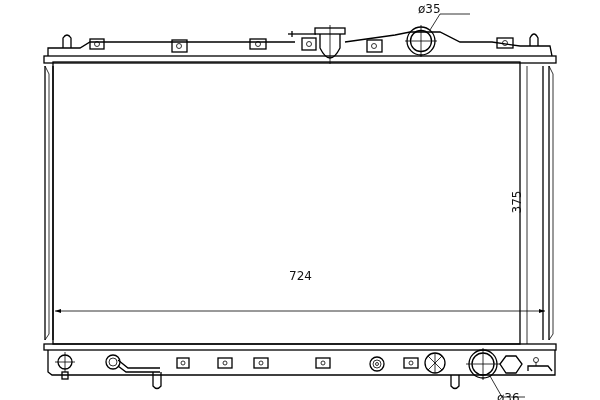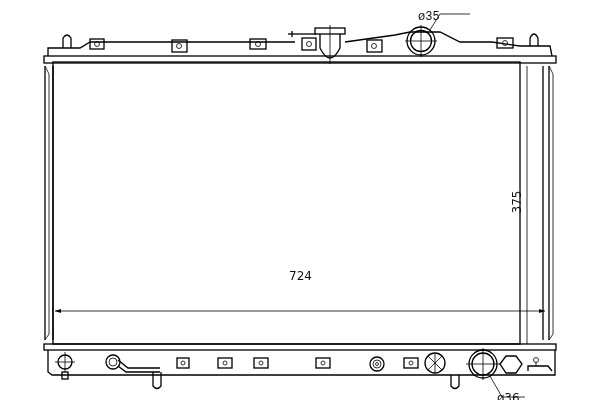--- a/index.html
+++ b/index.html
@@ -3,21 +3,21 @@
   <meta charset="utf-8">
   <style>
     html, body { margin: 0; padding: 0; background: #ffffff; }
     body { width: 600px; height: 400px; overflow: hidden; position: relative; }
     #drawing { position: absolute; left: 0; top: 0; width: 600px; height: 400px; }
     .ln { stroke: #000; stroke-width: 1.3; fill: none; }
     .thin { stroke: #000; stroke-width: 0.8; fill: none; }
     .label { position: absolute; font-family: "DejaVu Sans", sans-serif; font-size: 12px; color: #111; line-height: 1; white-space: nowrap; }
     #dim-width { left: 289px; top: 270px; }
     #dim-height { left: 506px; top: 196px; transform: rotate(-90deg); transform-origin: center; }
-    #dim-inlet { left: 418px; top: 11px; font-family: Liberation Mono, monospace; }
+    #dim-inlet { left: 418px; top: 3px; }
     #dim-outlet { left: 497px; top: 392px; }
   </style>
 </head>
 <body>
 
 <svg id="drawing" viewBox="0 0 600 400" xmlns="http://www.w3.org/2000/svg">
 
   <g>
     <rect class="ln" x="53" y="62" width="467" height="282"></rect>
 

